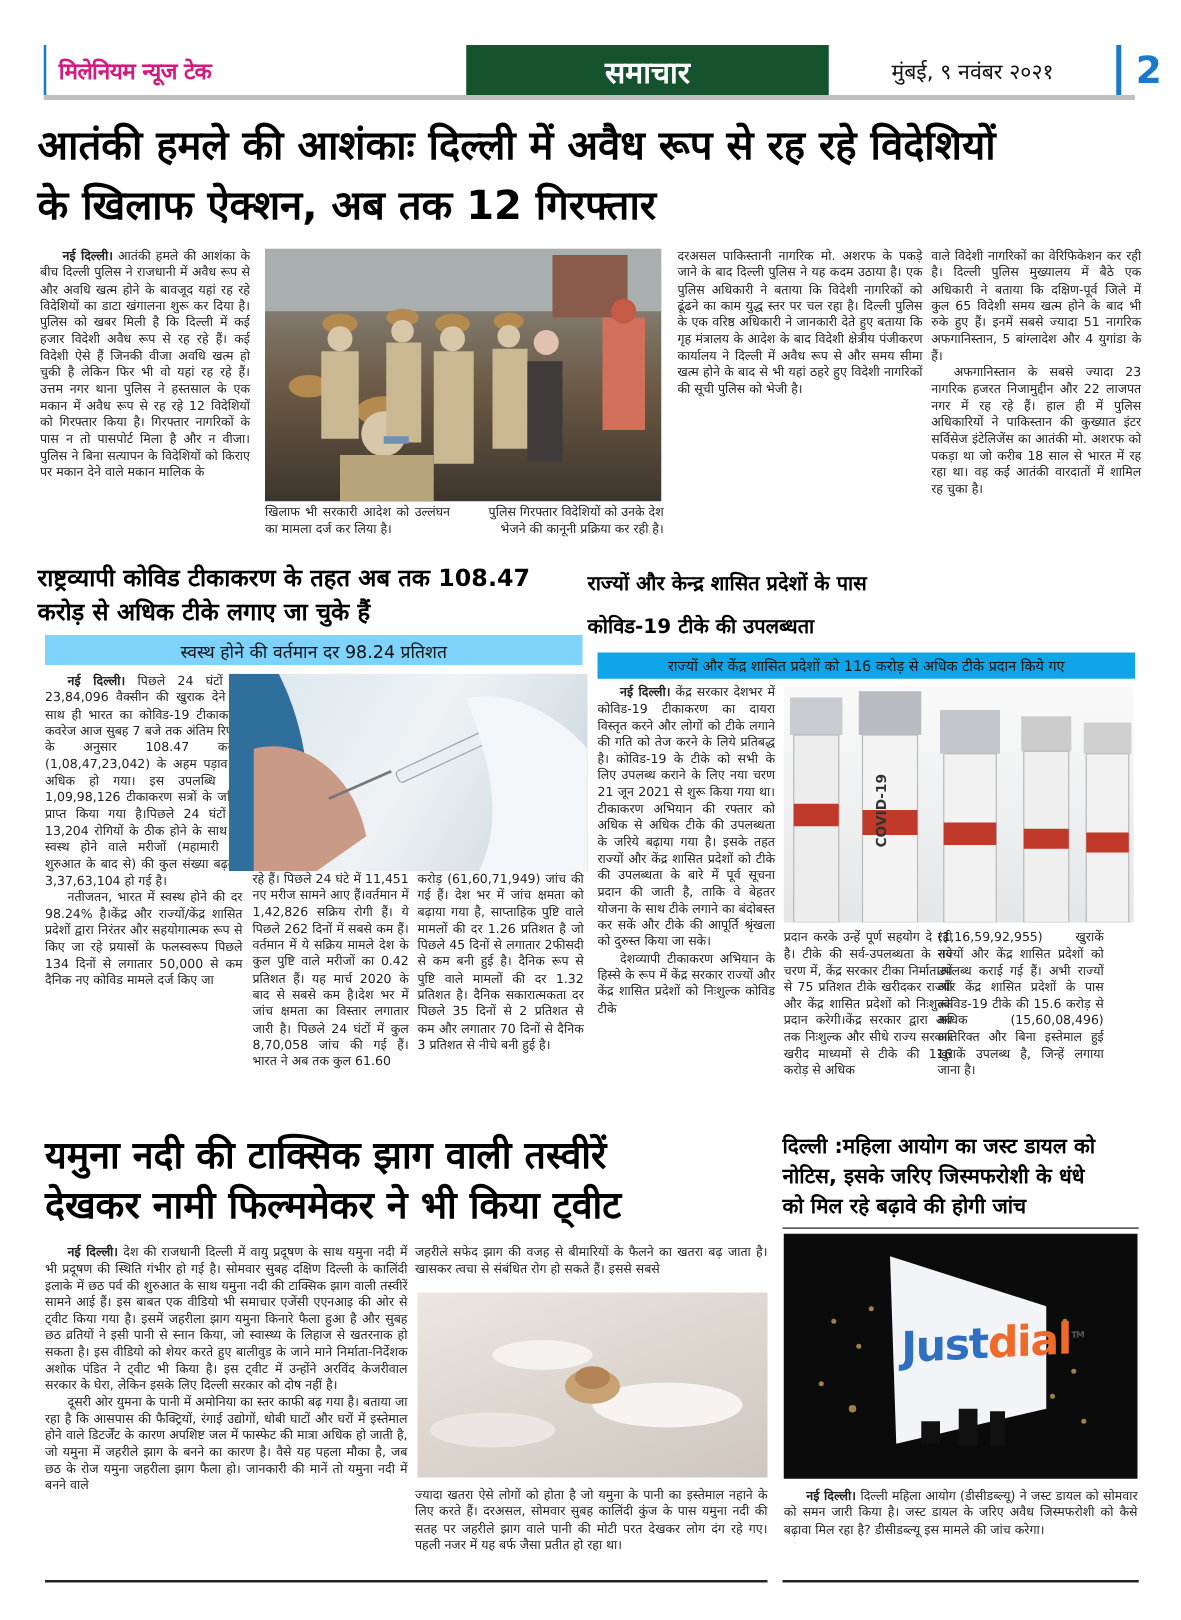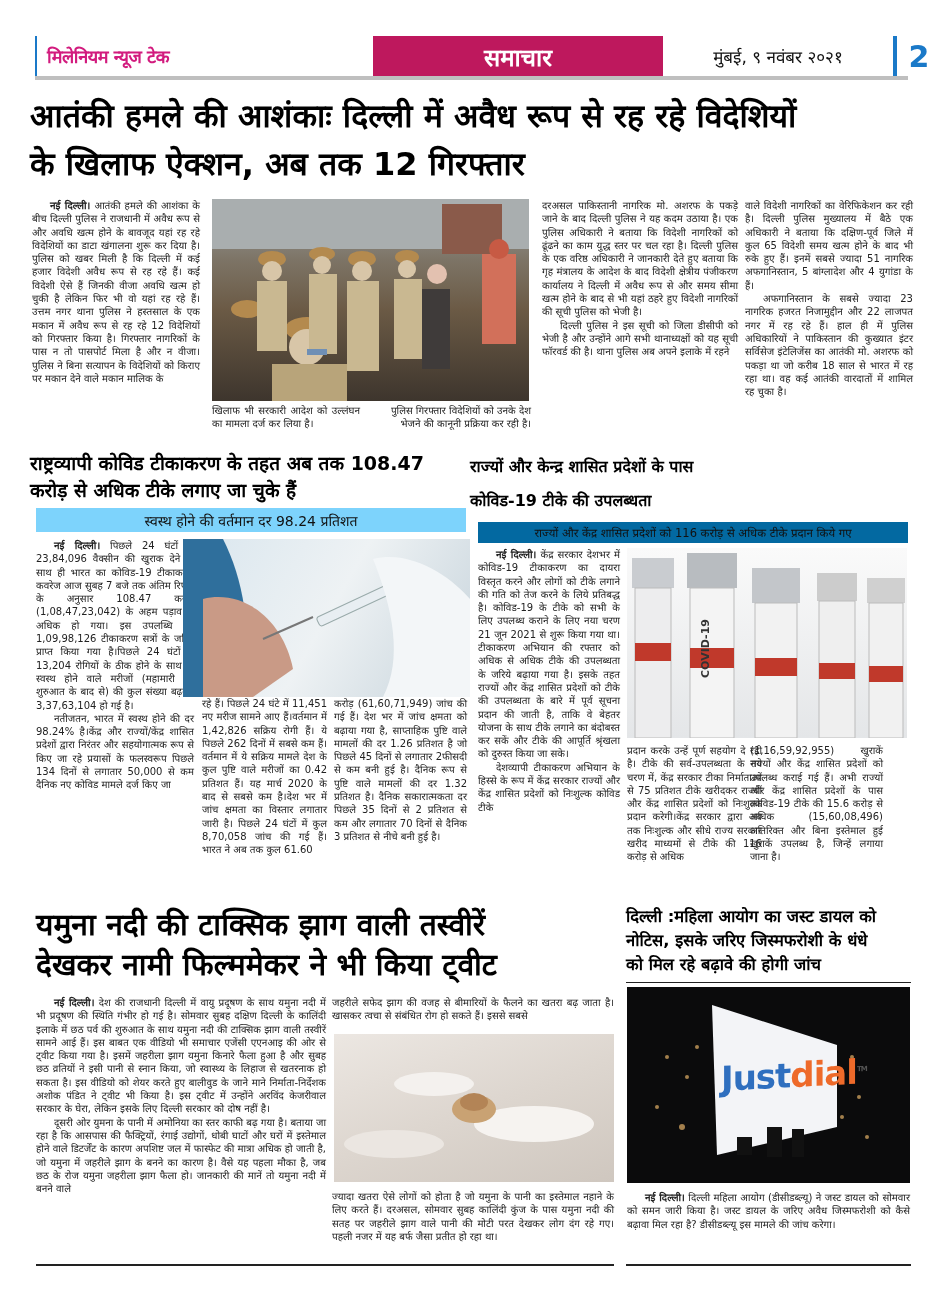--- a/index.html
+++ b/index.html
@@ -1,21 +1,21 @@
 <!DOCTYPE html>
 <html><head>
 <meta charset="utf-8">
 <style>
 *{box-sizing:border-box;margin:0;padding:0}
 body{width:945px;height:1296px;background:#fff;font-family:"DejaVu Sans",sans-serif;color:#111;position:relative;overflow:hidden}
 .abs{position:absolute}
 .masthead{left:35px;top:36px;width:873px;height:40px}
 .mh-left{position:absolute;left:0;top:0;width:336px;height:40px;border-left:2px solid #1a79c8;display:flex;align-items:center;padding-left:10px}
 .mh-left span{color:#d21b7e;font-weight:bold;font-size:18px;letter-spacing:-0.5px}
-.mh-center{position:absolute;left:338px;top:0;width:290px;height:40px;background:#be185d;display:flex;align-items:center;justify-content:center}
+.mh-center{position:absolute;left:338px;top:0;width:290px;height:40px;background:#14532d;display:flex;align-items:center;justify-content:center}
 .mh-center span{color:#fff;font-weight:bold;font-size:24px}
 .mh-right{position:absolute;left:628px;top:0;width:230px;height:40px;display:flex;align-items:center;justify-content:center}
 .mh-right span{font-size:17px}
 .mh-page{position:absolute;left:858px;top:0;width:48px;height:40px;border-left:4px solid #1a79c8;display:flex;align-items:center;justify-content:center}
 .mh-page span{font-size:30px;font-weight:bold;color:#1a79c8}
 .mh-underline{left:35px;top:76px;width:873px;height:4px;background:#bfbfbf}
 .headline{font-weight:bold;line-height:1.25;color:#000}
 .col{font-size:10px;line-height:13.3px;text-align:justify;color:#222;position:absolute}
 .col p{text-indent:18px}
 .col b{font-weight:bold}
@@ -83,21 +83,20 @@
     <circle cx="287" cy="50" r="10" fill="#c75a44"></circle>
     <rect x="210" y="90" width="28" height="80" fill="#3f3b3a"></rect>
     <rect x="95" y="150" width="20" height="6" fill="#6f8fb5"></rect>
   </svg>
 </div>
 <div class="caption" style="left:212px;top:404px;width:148px;text-align:justify">खिलाफ भी सरकारी आदेश को उल्लंघन का मामला दर्ज कर लिया है।</div>
 <div class="caption" style="left:368px;top:404px;width:163px;text-align:right">पुलिस गिरफ्तार विदेशियों को उनके देश भेजने की कानूनी प्रक्रिया कर रही है।</div>
 
 <div class="col" style="left:542px;top:199px;width:196px">
   <p style="text-indent:0">दरअसल पाकिस्तानी नागरिक मो. अशरफ के पकड़े जाने के बाद दिल्ली पुलिस ने यह कदम उठाया है। एक पुलिस अधिकारी ने बताया कि विदेशी नागरिकों को ढूंढने का काम युद्ध स्तर पर चल रहा है। दिल्ली पुलिस के एक वरिष्ठ अधिकारी ने जानकारी देते हुए बताया कि गृह मंत्रालय के आदेश के बाद विदेशी क्षेत्रीय पंजीकरण कार्यालय ने दिल्ली में अवैध रूप से और समय सीमा खत्म होने के बाद से भी यहां ठहरे हुए विदेशी नागरिकों की सूची पुलिस को भेजी है।</p>
-  <p>दिल्ली पुलिस ने इस सूची को जिला डीसीपी को भेजी है और उन्होंने आगे सभी थानाध्यक्षों को यह सूची फॉरवर्ड की है। थाना पुलिस अब अपने इलाके में रहने</p>
 </div>
 <div class="col" style="left:745px;top:199px;width:168px">
   <p style="text-indent:0">वाले विदेशी नागरिकों का वेरिफिकेशन कर रही है। दिल्ली पुलिस मुख्यालय में बैठे एक अधिकारी ने बताया कि दक्षिण-पूर्व जिले में कुल 65 विदेशी समय खत्म होने के बाद भी रुके हुए हैं। इनमें सबसे ज्यादा 51 नागरिक अफगानिस्तान, 5 बांग्लादेश और 4 युगांडा के हैं।</p>
   <p>अफगानिस्तान के सबसे ज्यादा 23 नागरिक हजरत निजामुद्दीन और 22 लाजपत नगर में रह रहे हैं। हाल ही में पुलिस अधिकारियों ने पाकिस्तान की कुख्यात इंटर सर्विसेज इंटेलिजेंस का आतंकी मो. अशरफ को पकड़ा था जो करीब 18 साल से भारत में रह रहा था। वह कई आतंकी वारदातों में शामिल रह चुका है।</p>
 </div>
 
 <div class="abs headline" style="left:30px;top:450px;width:440px;font-size:19px;line-height:27px">
   <div>राष्ट्रव्यापी कोविड टीकाकरण के तहत अब तक 108.47</div>
   <div>करोड़ से अधिक टीके लगाए जा चुके हैं</div>
 </div>
@@ -122,21 +121,21 @@
   <p style="text-indent:0">रहे हैं। पिछले 24 घंटे में 11,451 नए मरीज सामने आए हैं।वर्तमान में 1,42,826 सक्रिय रोगी हैं। ये पिछले 262 दिनों में सबसे कम हैं। वर्तमान में ये सक्रिय मामले देश के कुल पुष्टि वाले मरीजों का 0.42 प्रतिशत हैं। यह मार्च 2020 के बाद से सबसे कम है।देश भर में जांच क्षमता का विस्तार लगातार जारी है। पिछले 24 घंटों में कुल 8,70,058 जांच की गई हैं। भारत ने अब तक कुल 61.60</p>
 </div>
 <div class="col" style="left:334px;top:697px;width:133px">
   <p style="text-indent:0">करोड़ (61,60,71,949) जांच की गई हैं। देश भर में जांच क्षमता को बढ़ाया गया है, साप्ताहिक पुष्टि वाले मामलों की दर 1.26 प्रतिशत है जो पिछले 45 दिनों से लगातार 2फीसदी से कम बनी हुई है। दैनिक रूप से पुष्टि वाले मामलों की दर 1.32 प्रतिशत है। दैनिक सकारात्मकता दर पिछले 35 दिनों से 2 प्रतिशत से कम और लगातार 70 दिनों से दैनिक 3 प्रतिशत से नीचे बनी हुई है।</p>
 </div>
 
 <div class="abs headline" style="left:470px;top:450px;width:475px;font-size:16px;line-height:34px">
   <div>राज्यों और केन्द्र शासित प्रदेशों के पास</div>
   <div>कोविड-19 टीके की उपलब्धता</div>
 </div>
-<div class="subband" style="left:478px;top:522px;width:430px;height:21px;background:#0369a1;font-size:11.5px">
+<div class="subband" style="left:478px;top:522px;width:430px;height:21px;background:#0ea5e9;font-size:11.5px">
   <span>राज्यों और केंद्र शासित प्रदेशों को 116  करोड़ से अधिक टीके प्रदान किये गए</span>
 </div>
 <div class="col" style="left:478px;top:548px;width:142px">
   <p><b>नई दिल्ली।</b> <span>केंद्र सरकार देशभर में कोविड-19 टीकाकरण का दायरा विस्तृत करने और लोगों को टीके लगाने की गति को तेज करने के लिये प्रतिबद्ध है। कोविड-19 के टीके को सभी के लिए उपलब्ध कराने के लिए नया चरण 21 जून 2021 से शुरू किया गया था। टीकाकरण अभियान की रफ्तार को अधिक से अधिक टीके की उपलब्धता के जरिये बढ़ाया गया है। इसके तहत राज्यों और केंद्र शासित प्रदेशों को टीके की उपलब्धता के बारे में पूर्व सूचना प्रदान की जाती है, ताकि वे बेहतर योजना के साथ टीके लगाने का बंदोबस्त कर सकें और टीके की आपूर्ति श्रृंखला को दुरुस्त किया जा सके।</span></p>
   <p>देशव्यापी टीकाकरण अभियान के हिस्से के रूप में केंद्र सरकार राज्यों और केंद्र शासित प्रदेशों को निःशुल्क कोविड टीके</p>
 </div>
 <div class="photo" style="left:627px;top:548px;width:280px;height:190px;background:linear-gradient(180deg,#fafafa 0%,#e4e6e8 100%)">
   <svg width="280" height="190" viewBox="0 0 280 190">
     <g>
       <rect x="5" y="10" width="42" height="30" fill="#c9ccd0"></rect>

